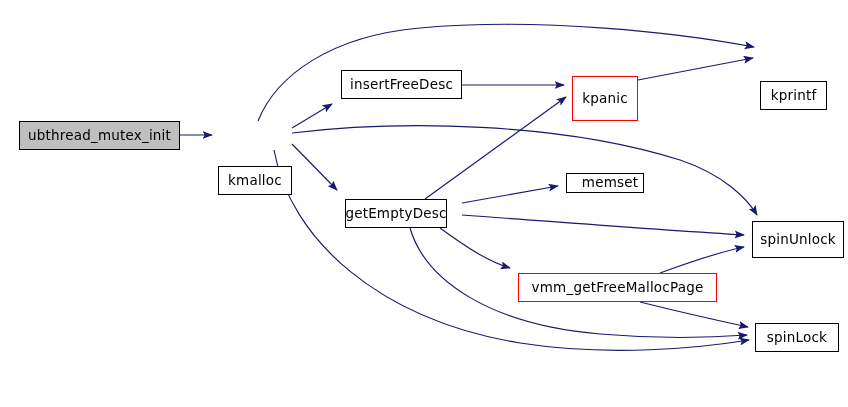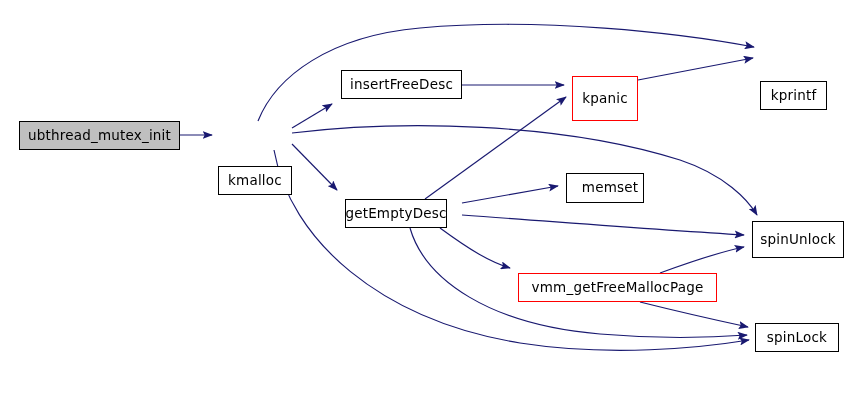--- a/index.html
+++ b/index.html
@@ -93,21 +93,21 @@
       </div>
       <div class="node danger" style="left: 572px; top: 76px; width: 66px; height: 45px;">
         <span class="node-label">kpanic</span>
       </div>
       <div class="node" style="left: 760px; top: 44px; width: 67px; height: 29px; margin-top: 37px;">
         <span class="node-label">kprintf</span>
       </div>
       <div class="node" style="left: 345px; top: 199px; width: 102px; height: 29px;">
         <span class="node-label">getEmptyDesc</span>
       </div>
-      <div class="node" style="left: 566px; top: 173px; width: 78px; height: 30px; padding-left: 10px;">
+      <div class="node" style="left: 566px; top: 173px; width: 78px; height: 20px; padding-left: 10px;">
         <span class="node-label">memset</span>
       </div>
       <div class="node" style="left: 752px; top: 221px; width: 92px; height: 37px;">
         <span class="node-label">spinUnlock</span>
       </div>
       <div class="node danger" style="left: 518px; top: 273px; width: 199px; height: 29px;">
         <span class="node-label">vmm_getFreeMallocPage</span>
       </div>
       <div class="node" style="left: 755px; top: 323px; width: 84px; height: 29px;">
         <span class="node-label">spinLock</span>

